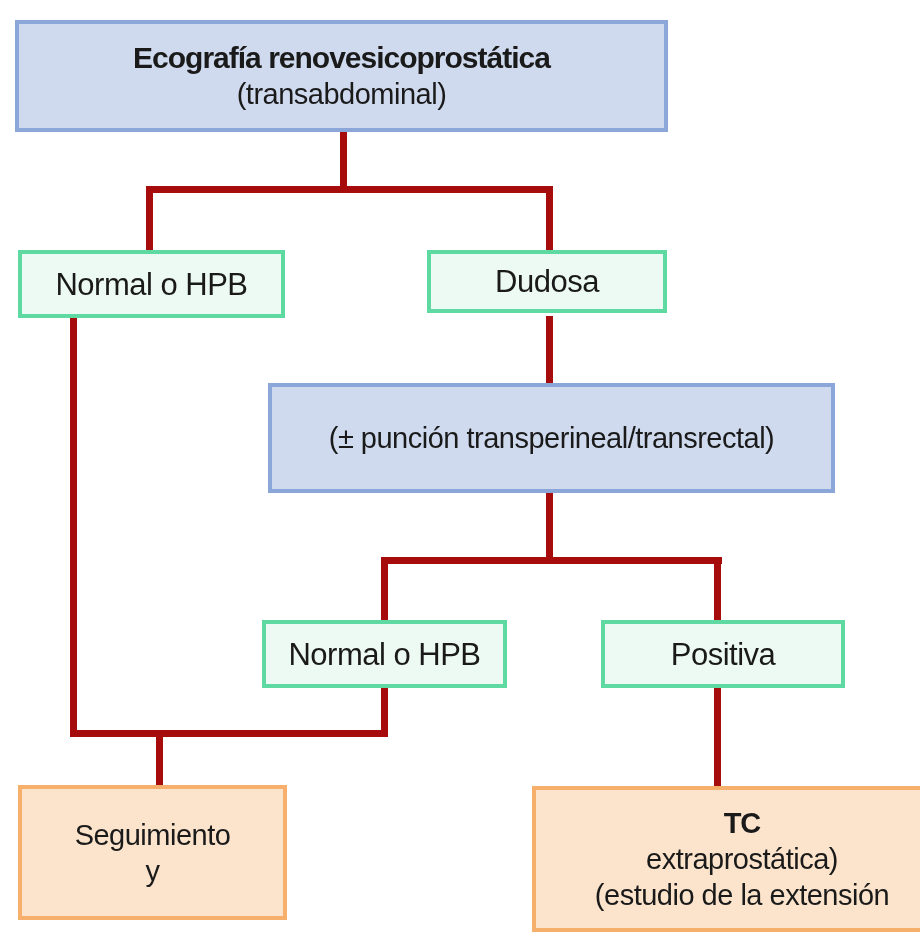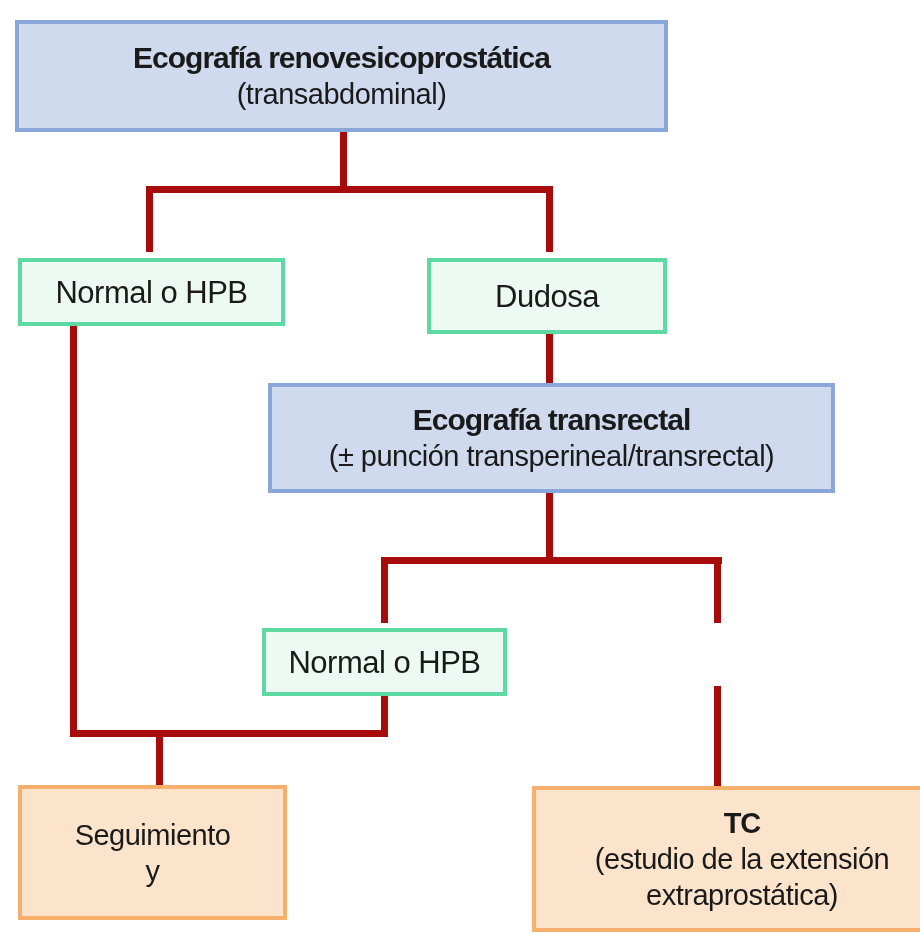--- a/index.html
+++ b/index.html
@@ -40,21 +40,20 @@
     font-size:30px;
   }
   .node.procedure{
     background:var(--procedure-fill);
     border:4px solid var(--procedure-border);
   }
   .node.result{
     background:var(--result-fill);
     border:4px solid var(--result-border);
     font-size:31px;
-    margin-top:8px;
   }
   .node.outcome{
     background:var(--outcome-fill);
     border:4px solid var(--outcome-border);
     font-size:29px;
     line-height:36px;
   }
   .node .title{
     font-weight:bold;
     letter-spacing:-1px;
@@ -91,38 +90,40 @@
 
   <div class="node procedure" style="left:15px;top:20px;width:653px;height:112px">
     <div class="title">Ecografía renovesicoprostática</div>
     <div class="subtitle">(transabdominal)</div>
   </div>
 
   <div class="node result" style="left:18px;top:250px;width:267px;height:68px">
     <div>Normal o HPB</div>
   </div>
 
-  <div class="node result" style="left:427px;top:250px;width:240px;height:76px">
+  <div class="node result" style="left:427px;top:250px;width:240px;height:63px">
     <div>Dudosa</div>
   </div>
 
   <div class="node procedure" style="left:268px;top:383px;width:567px;height:110px">
-    <div class="title">Ecografía transrectal</div>
     <div class="subtitle">(± punción transperineal/transrectal)</div>
   </div>
 
   <div class="node result" style="left:262px;top:620px;width:245px;height:68px">
     <div>Normal o HPB</div>
   </div>
 
+  <div class="node result" style="left:601px;top:620px;width:244px;height:68px">
+    <div>Positiva</div>
+  </div>
 
   <div class="node outcome" style="left:18px;top:785px;width:269px;height:135px">
     <div>Seguimiento</div>
     <div>y</div>
   </div>
 
   <div class="node outcome" style="left:532px;top:786px;width:420px;height:146px">
     <div class="title">TC</div>
+    <div>extraprostática)</div>
     <div>(estudio de la extensión</div>
-    <div>extraprostática)</div>
   </div>
 
 </div>
 
 </body></html>

